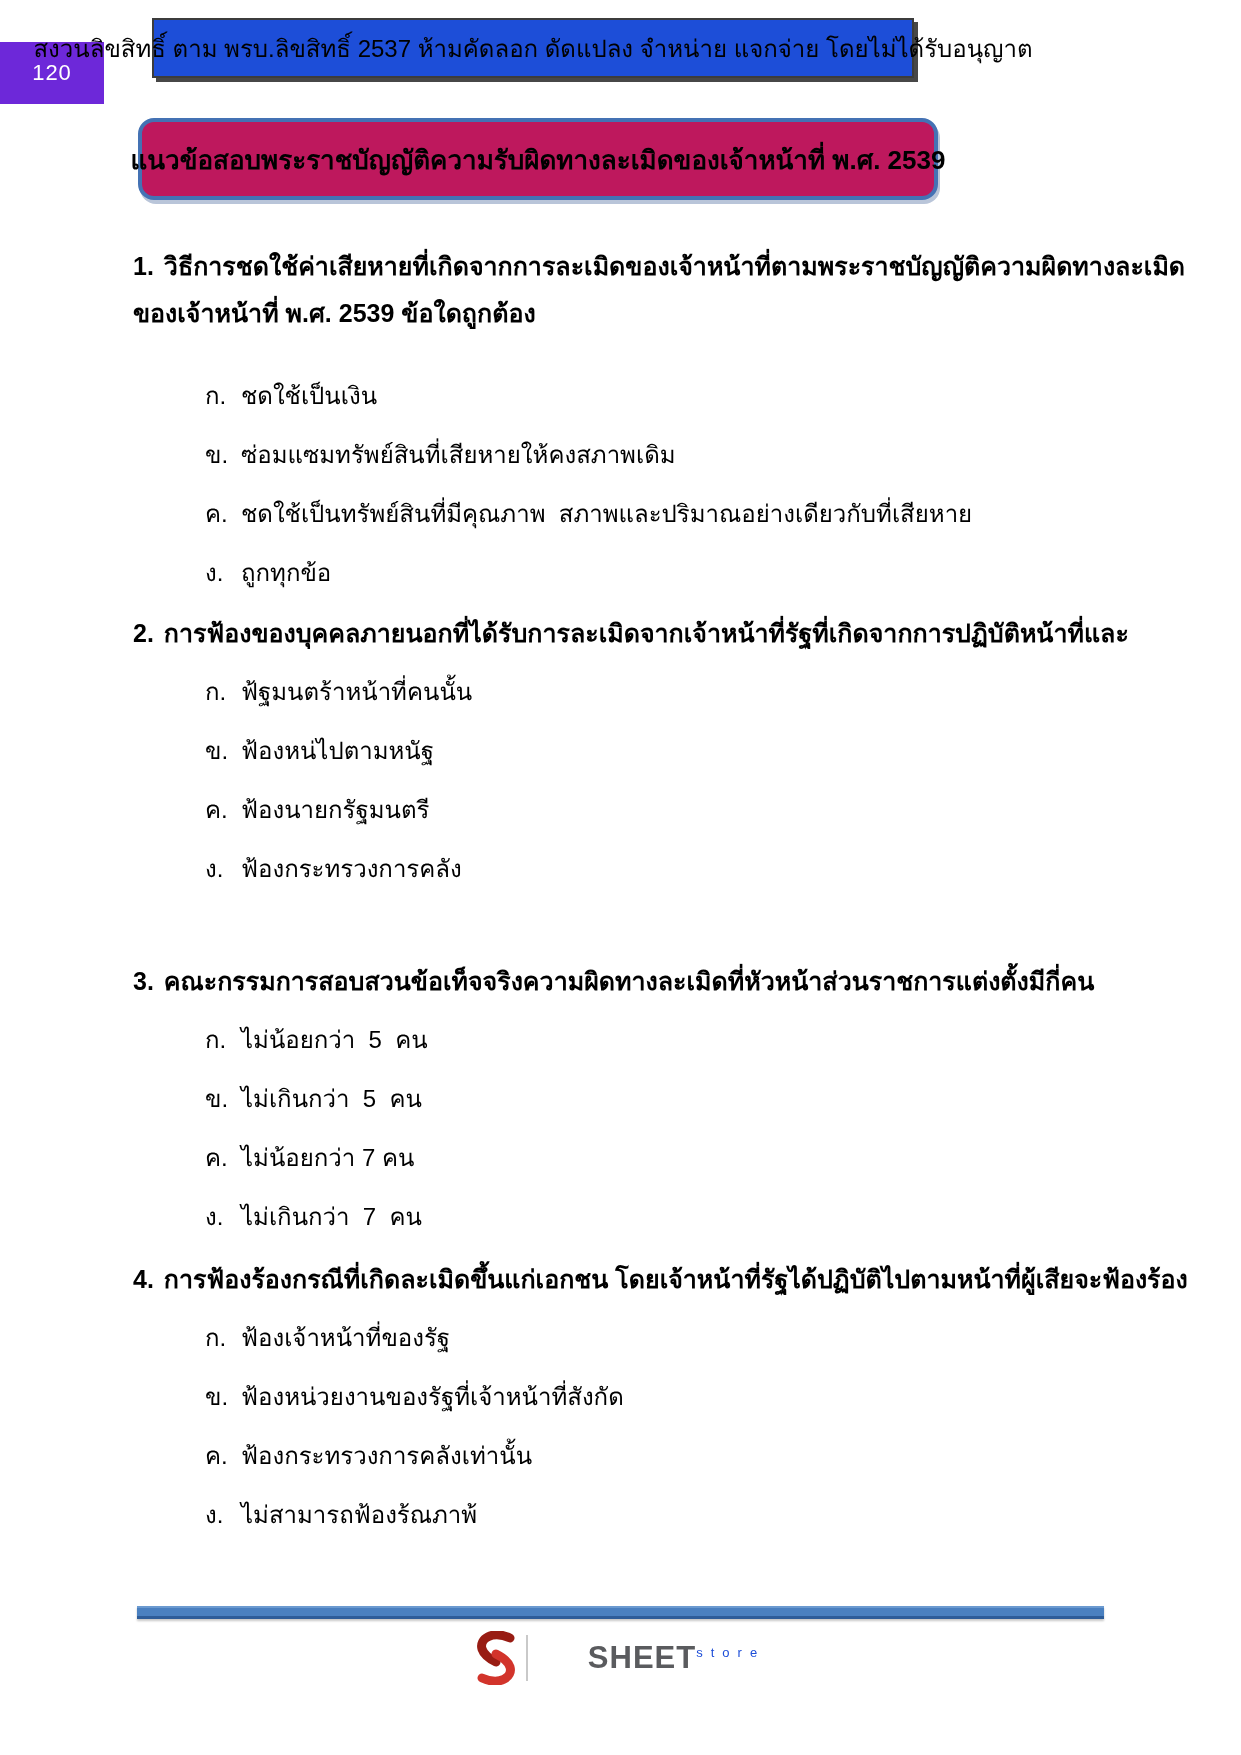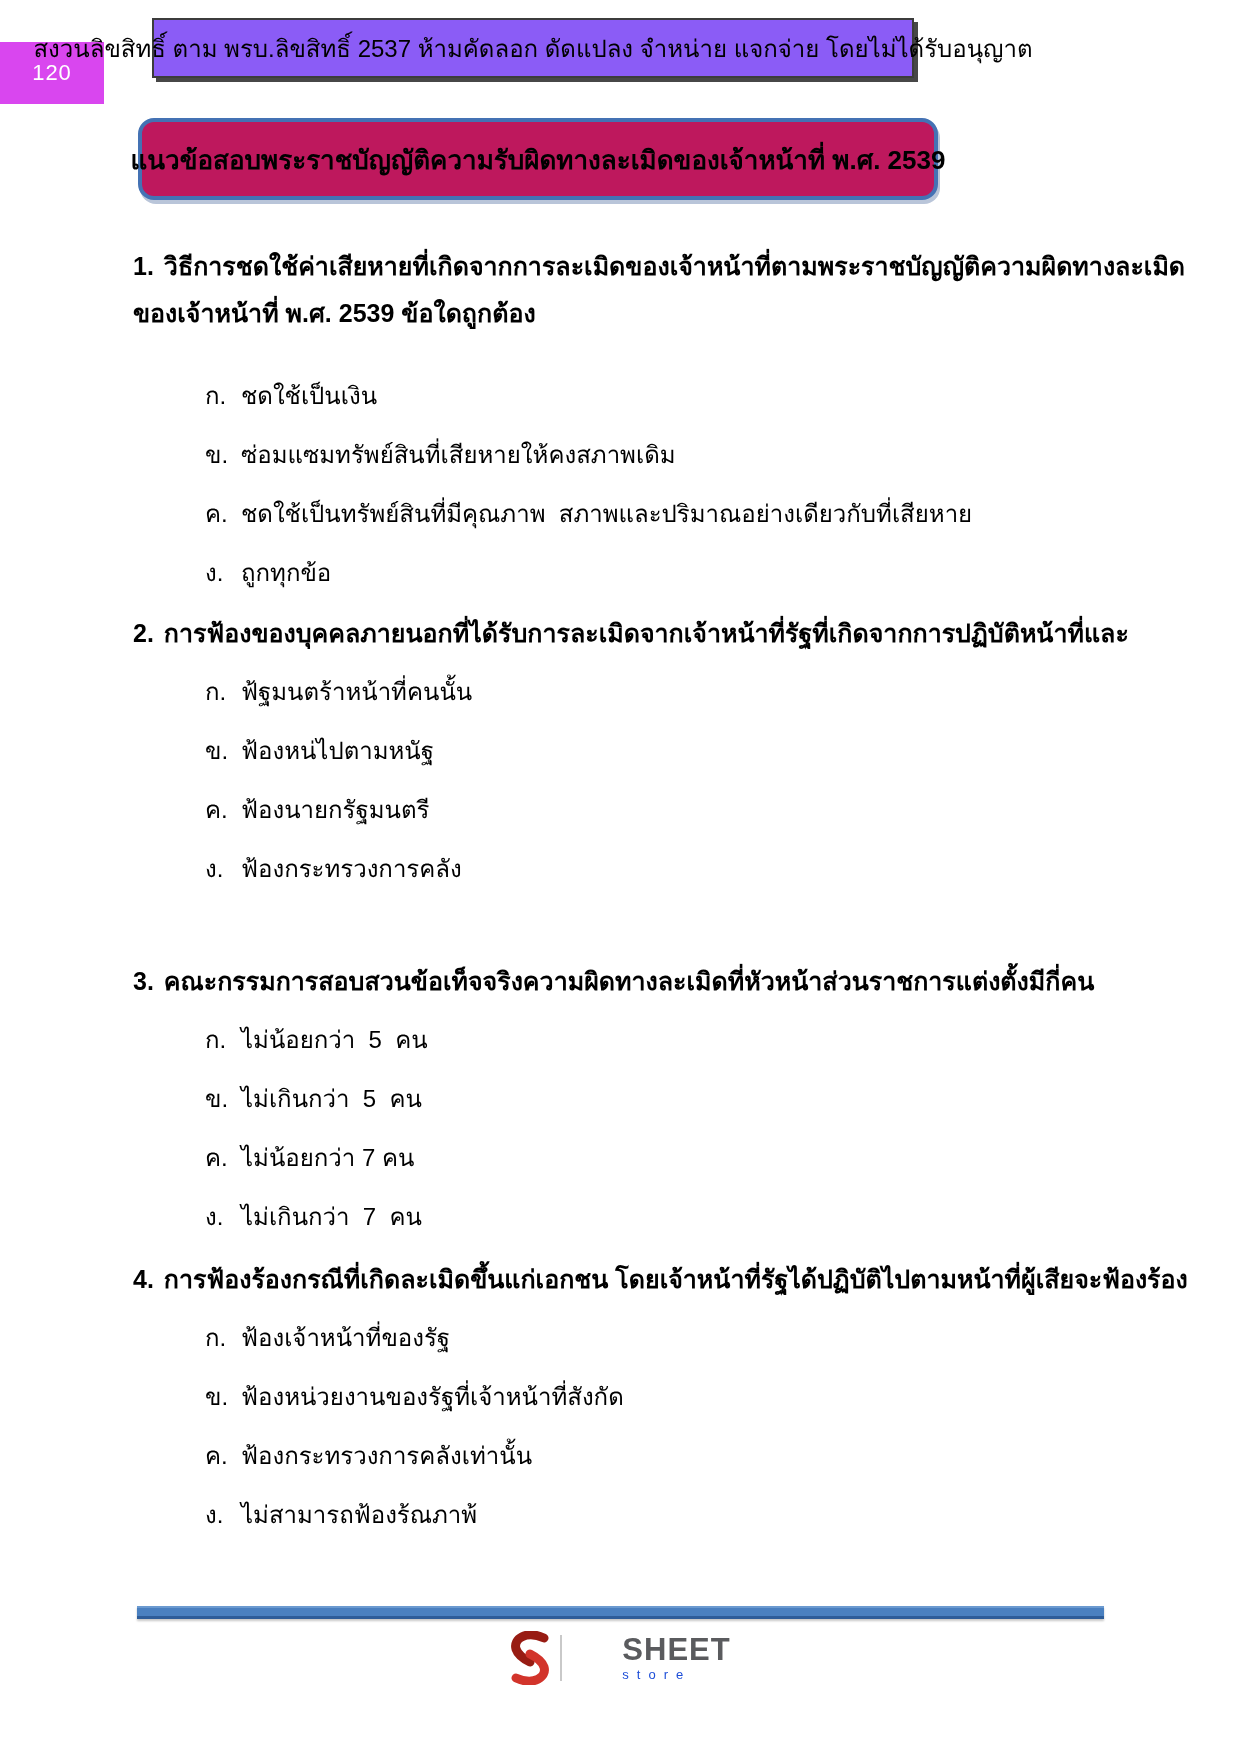--- a/index.html
+++ b/index.html
@@ -6,28 +6,28 @@
   body{
     width:1241px;height:1755px;background:#ffffff;
     font-family:"Liberation Sans","DejaVu Sans",sans-serif;
     color:#000;
   }
   .page{position:relative;width:1241px;height:1755px;overflow:hidden;background:#fff;}
 
   
   .pagenum-box{
     position:absolute;left:0;top:42px;width:104px;height:62px;
-    background:#d946ef;color:#fff;display:flex;align-items:center;justify-content:center;
+    background:#6d28d9;color:#fff;display:flex;align-items:center;justify-content:center;
     font-size:22px;letter-spacing:1px;
   }
 
   
   .copyright-box{
     position:absolute;left:152px;top:18px;width:758px;height:56px;
-    background:#8b5cf6;border:2px solid #3c3c3c;
+    background:#1d4ed8;border:2px solid #3c3c3c;
     box-shadow:4px 4px 0 #474747;
     display:flex;align-items:center;justify-content:center;
     font-size:24px;white-space:pre;
   }
 
   
   .title-box{
     position:absolute;left:138px;top:118px;width:792px;height:74px;
     border:4px solid #4472b4;border-radius:16px;background:#be185d;
     box-shadow:2px 4px 0 #b9c5d9;
@@ -60,21 +60,21 @@
     background:#4a80c0;
     border-top:2px solid #6b9ad0;border-bottom:3px solid #2d5c99;
     box-shadow:0 2px 2px rgba(0,0,0,0.22);
   }
   .footer-logo{
     position:absolute;left:0;top:1628px;width:1241px;height:60px;
     display:flex;align-items:center;justify-content:center;
   }
   .logo-icon{width:40px;height:54px;flex:none;margin-right:10px;}
   .logo-divider{width:2px;height:46px;background:#c9c9c9;flex:none;margin-right:12px;}
-  .logo-textcol{display:flex;flex-direction:column;justify-content:center;margin-left:48px;}
+  .logo-textcol{display:flex;justify-content:center;margin-left:48px;}
   .logo-main{font-size:31px;font-weight:bold;color:#5a5b5e;letter-spacing:1px;line-height:30px;}
   .logo-sub{font-size:13px;color:#1d4ed8;letter-spacing:8px;line-height:15px;margin-top:2px;}
 </style>
 </head>
 <body>
 
 <div class="page">
 
   <div class="pagenum-box">
     <span>120</span>

